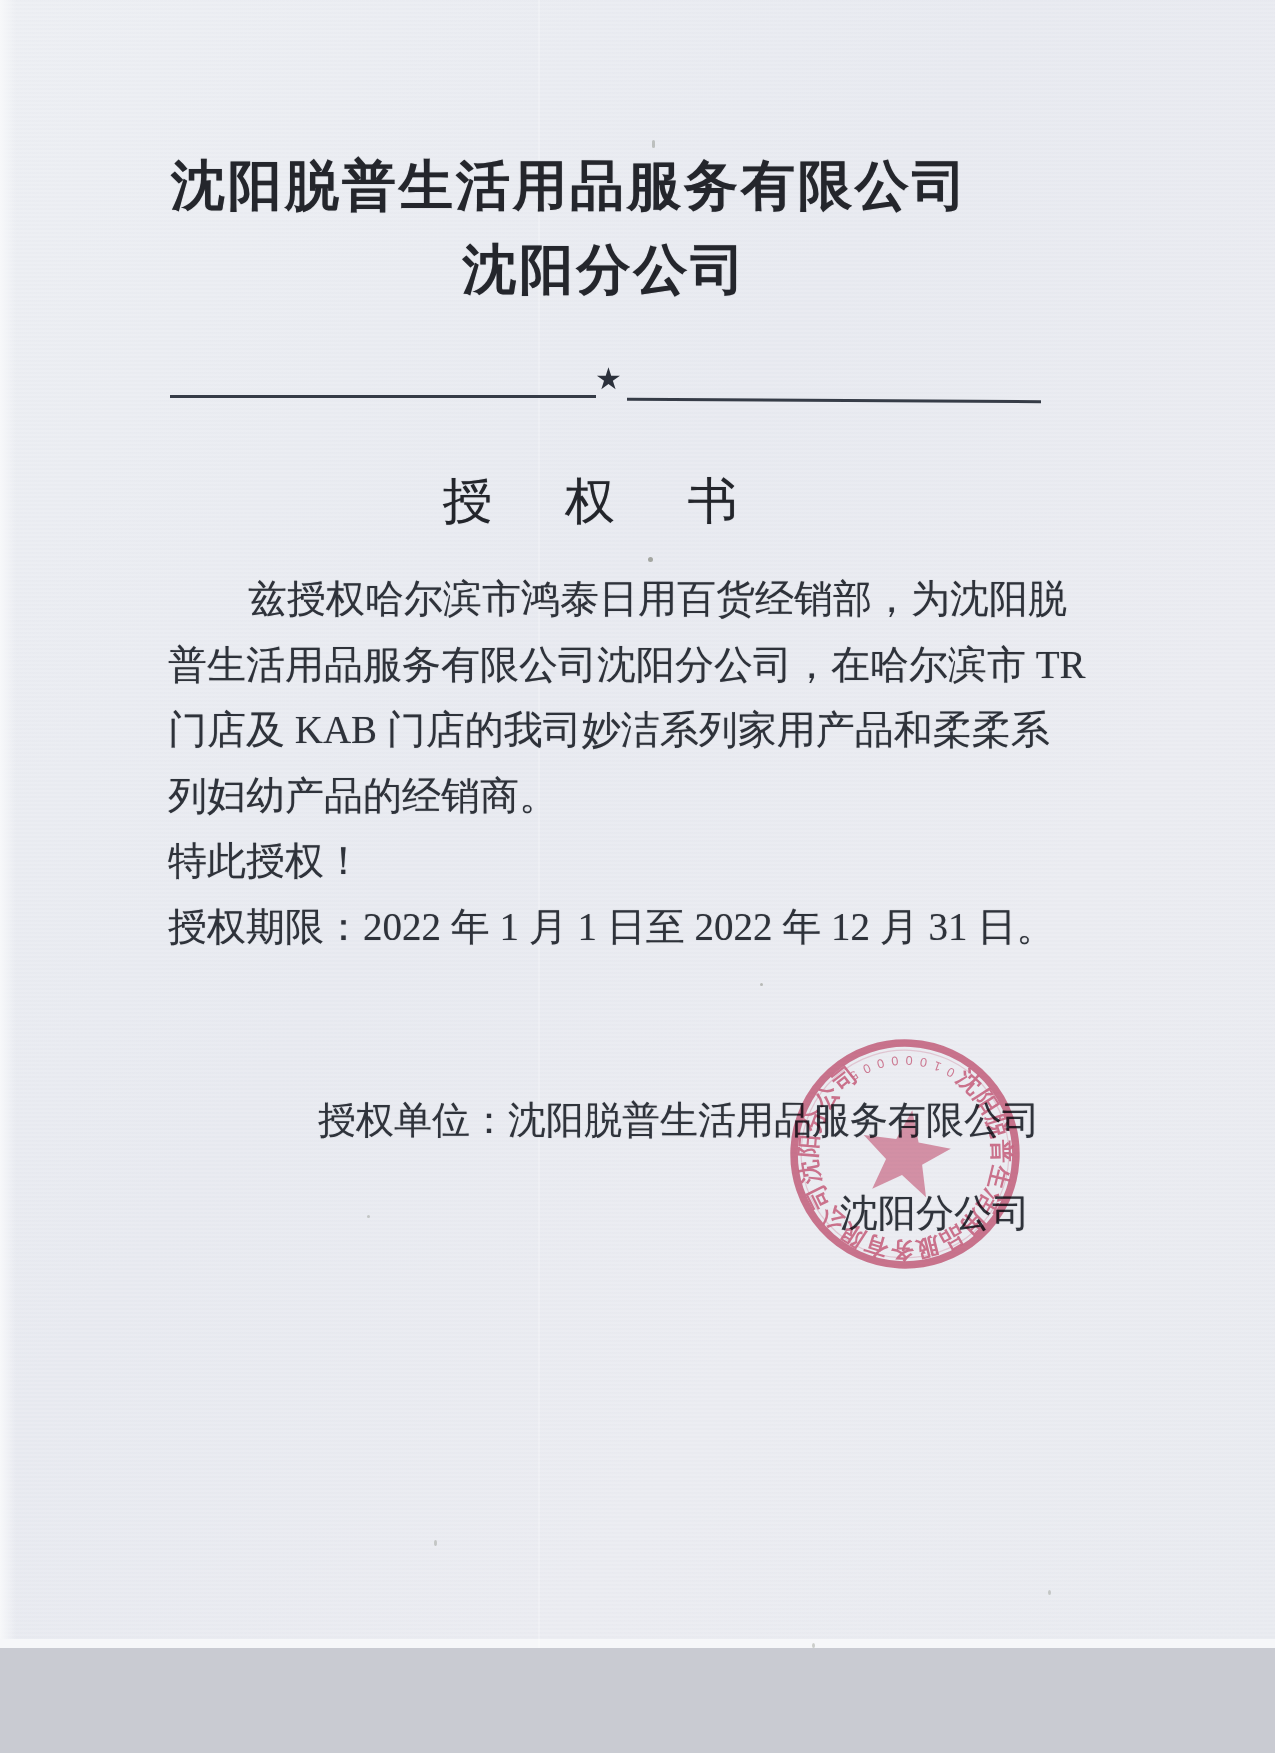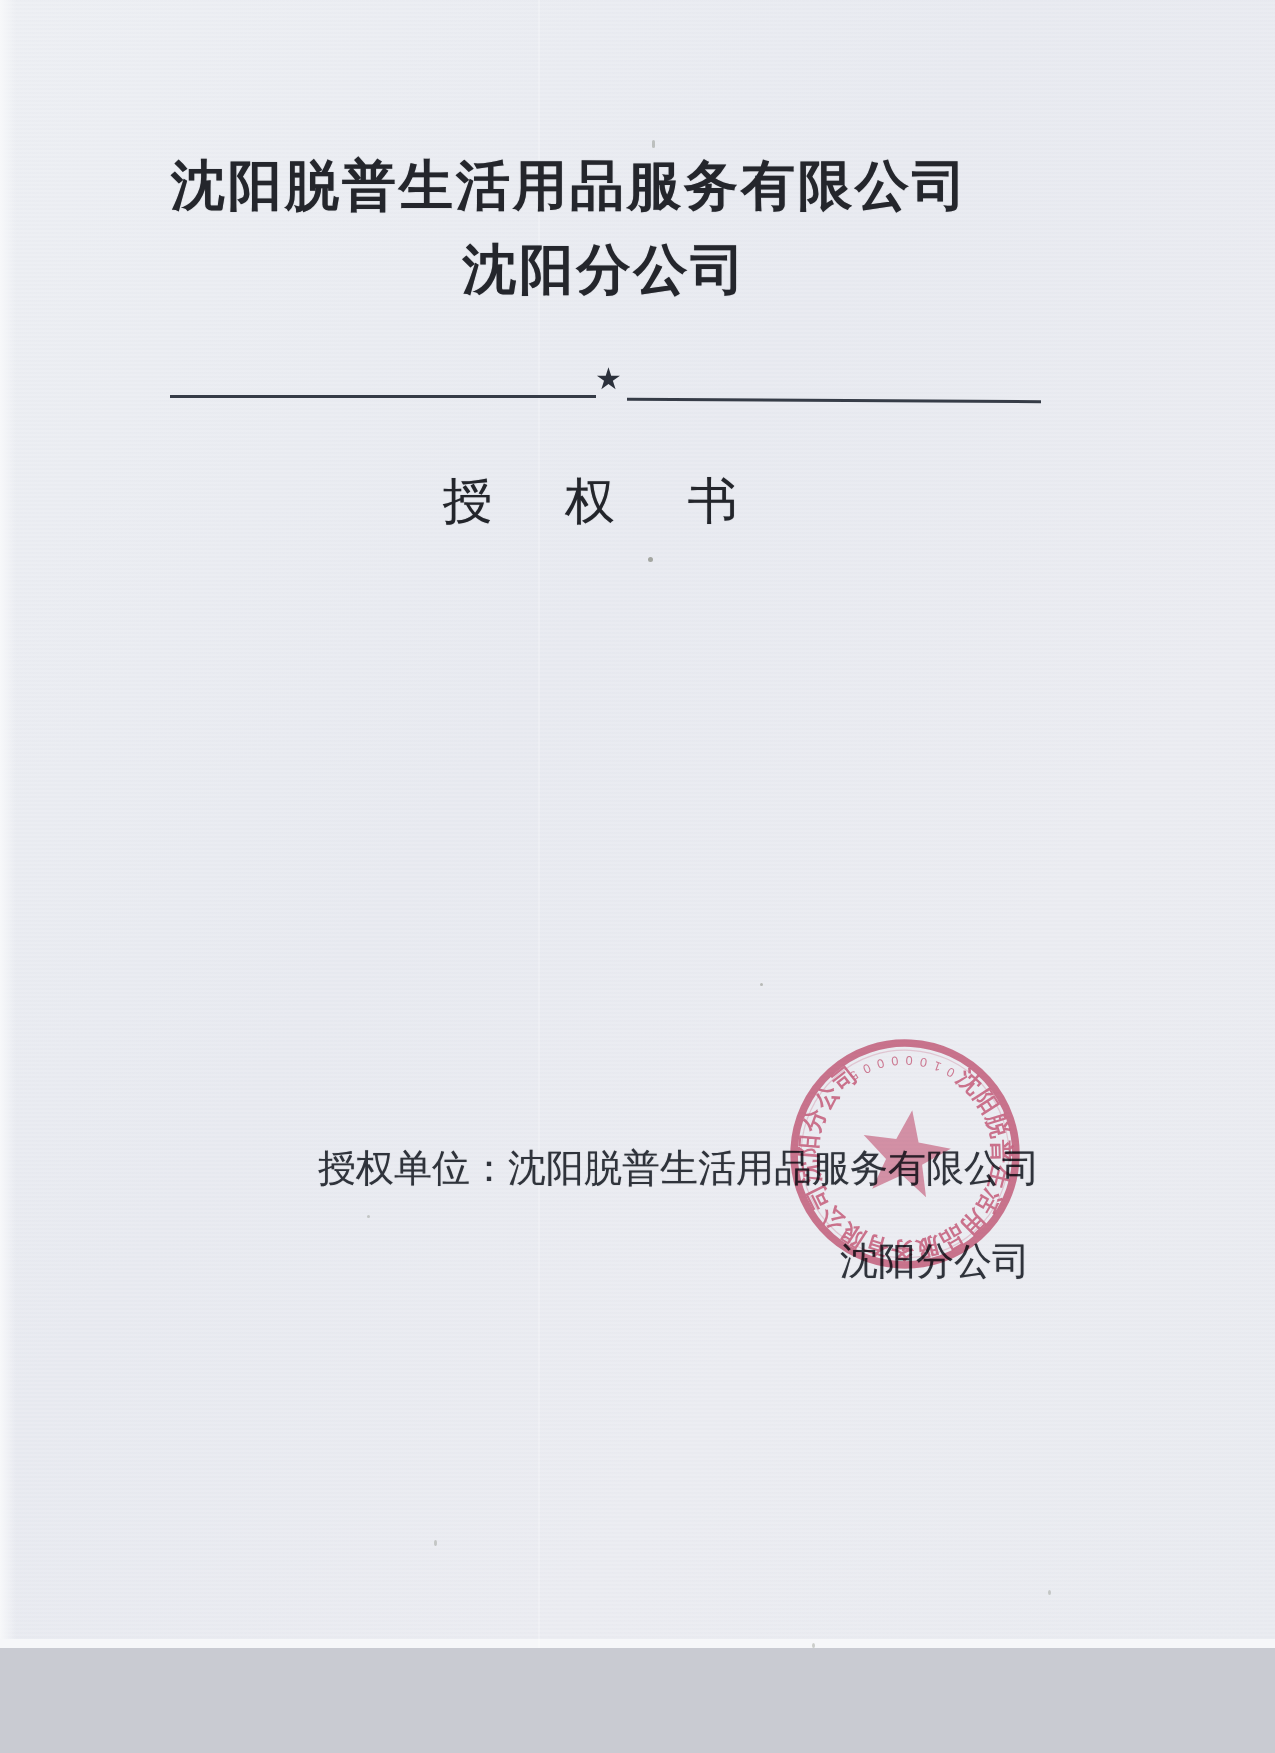--- a/index.html
+++ b/index.html
@@ -32,21 +32,21 @@
   .refnum{font-size:30px;color:#2b2e35;letter-spacing:1px;}
   .rule{position:absolute;height:3px;background:#363c47;}
   .star-glyph{position:absolute;font-size:30px;color:#2b303b;line-height:1;}
   .heading{
     font-size:50px;letter-spacing:30px;color:#23252b;font-weight:500;
   }
   .para{position:absolute;left:168px;top:566px;width:965px;
     font-size:39px;line-height:65.5px;color:#2e323a;}
   .para .line{white-space:nowrap;}
   .para .indent{text-indent:80px;}
-  .sig{font-size:38px;color:#2f333b;white-space:nowrap;margin-top:48px;}
+  .sig{font-size:38px;color:#2f333b;white-space:nowrap;}
   .stamp{position:absolute;left:781px;top:1033px;width:248px;height:242px;
     mix-blend-mode:multiply;opacity:.93;}
   .speck{position:absolute;width:5px;height:5px;border-radius:50%;
     background:#6b6f60;opacity:.55;}
 </style>
 </head>
 <body>
 
 <div class="page">
 
@@ -57,20 +57,28 @@
   <div class="centered title soft" style="top:150px;left:-35px;">沈阳脱普生活用品服务有限公司</div>
   <div class="centered title soft" style="top:234px;">沈阳分公司</div>
 
 
   <div class="rule" style="left:170px;top:395px;width:426px;"></div>
   <span class="star-glyph" style="left:595px;top:364px;">★</span>
   <div class="rule" style="left:627px;top:399px;width:414px;transform:rotate(0.35deg);"></div>
 
   <div class="centered heading soft" style="top:452px;margin-top:16px;">授 权 书</div>
 
+  <div class="para soft">
+    <div class="line indent">兹授权哈尔滨市鸿泰日用百货经销部，为沈阳脱</div>
+    <div class="line">普生活用品服务有限公司沈阳分公司，在哈尔滨市 TR</div>
+    <div class="line">门店及 KAB 门店的我司妙洁系列家用产品和柔柔系</div>
+    <div class="line">列妇幼产品的经销商。</div>
+    <div class="line">特此授权！</div>
+    <div class="line">授权期限：2022 年 1 月 1 日至 2022 年 12 月 31 日。</div>
+  </div>
 
   <div class="abs sig soft" style="left:318px;top:1095px;">授权单位：沈阳脱普生活用品服务有限公司</div>
   <div class="abs sig soft" style="left:840px;top:1188px;">沈阳分公司</div>
 
   <svg class="stamp" viewBox="0 0 240 240" aria-hidden="true">
     <defs>
       <path id="sealNamePath" d="M 76 196.2 A 88 88 0 1 1 164 196.2" fill="none"></path>
       <path id="sealSerialPath" d="M 57.6 194.3 A 97 97 0 0 0 182.4 194.3" fill="none"></path>
     </defs>
     <g transform="rotate(183 120 120)">

